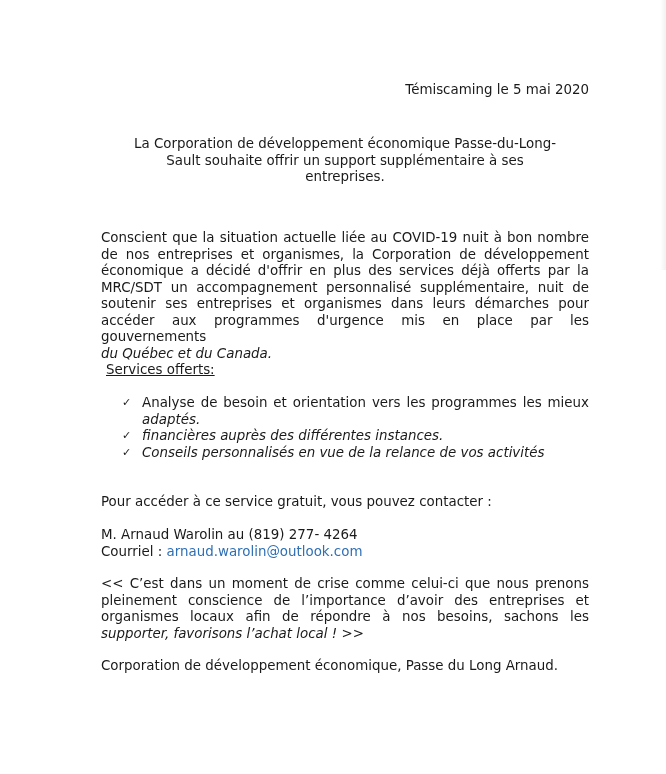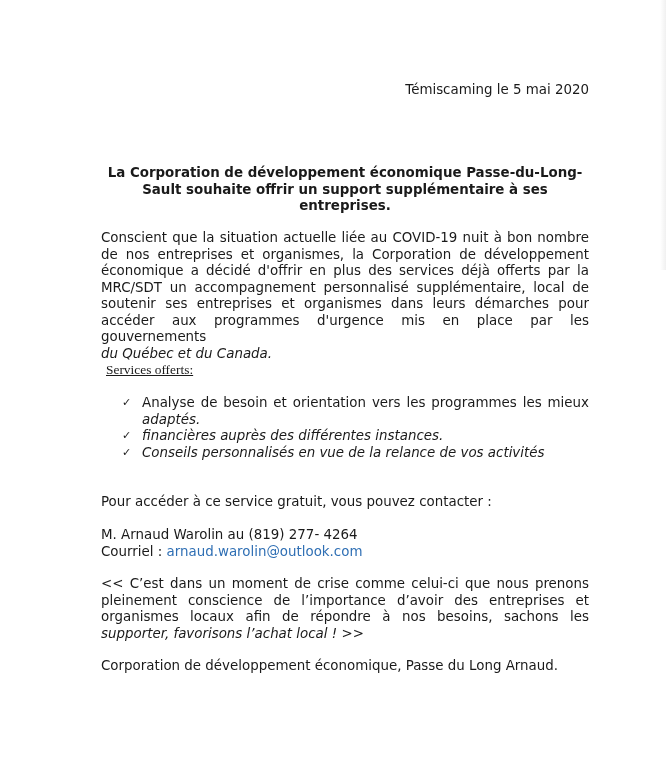--- a/index.html
+++ b/index.html
@@ -33,42 +33,41 @@
       letter-spacing: 0px;
     }
     .date {
       position: absolute;
       top: 82px;
       right: 0;
       white-space: nowrap;
     }
     .title {
       position: absolute;
-      top: 165px;
+      top: 136px;
       left: 0;
       width: 488px;
       text-align: center;
-      font-weight: bold;
+      font-weight: normal;
       line-height: 16.5px;
     }
     .intro {
       position: absolute;
       top: 230px;
       left: 0;
       width: 488px;
       margin: 0;
       text-align: justify;
     }
     .services-heading {
       position: absolute;
       top: 362px;
       left: 5px;
       text-decoration: underline;
       margin: 0;
-      font-family: Liberation Serif, serif;
     }
     .services-list {
       position: absolute;
       top: 395px;
       left: 0;
       width: 488px;
       margin: 0;
       padding: 0;
       list-style: none;
     }
@@ -137,21 +136,21 @@
   <div class="title">
     <div>La Corporation de développement économique Passe-du-Long-</div>
     <div>Sault souhaite offrir un support supplémentaire à ses</div>
     <div>entreprises.</div>
   </div>
 
   <p class="intro">
     <span class="justify-line">Conscient que la situation actuelle liée au COVID-19 nuit à bon nombre</span>
     <span class="justify-line">de nos entreprises et organismes, la Corporation de développement</span>
     <span class="justify-line">économique a décidé d'offrir en plus des services déjà offerts par la</span>
-    <span class="justify-line">MRC/SDT un accompagnement personnalisé supplémentaire, local de</span>
+    <span class="justify-line">MRC/SDT un accompagnement personnalisé supplémentaire, nuit de</span>
     <span class="justify-line">soutenir ses entreprises et organismes dans leurs démarches pour</span>
     <span class="justify-line">accéder aux programmes d'urgence mis en place par les gouvernements</span>
     <span class="last-line">du Québec et du Canada.</span>
   </p>
 
   <p class="services-heading">Services offerts:</p>
 
   <ul class="services-list">
     <li>
       <span class="check">✓</span>

